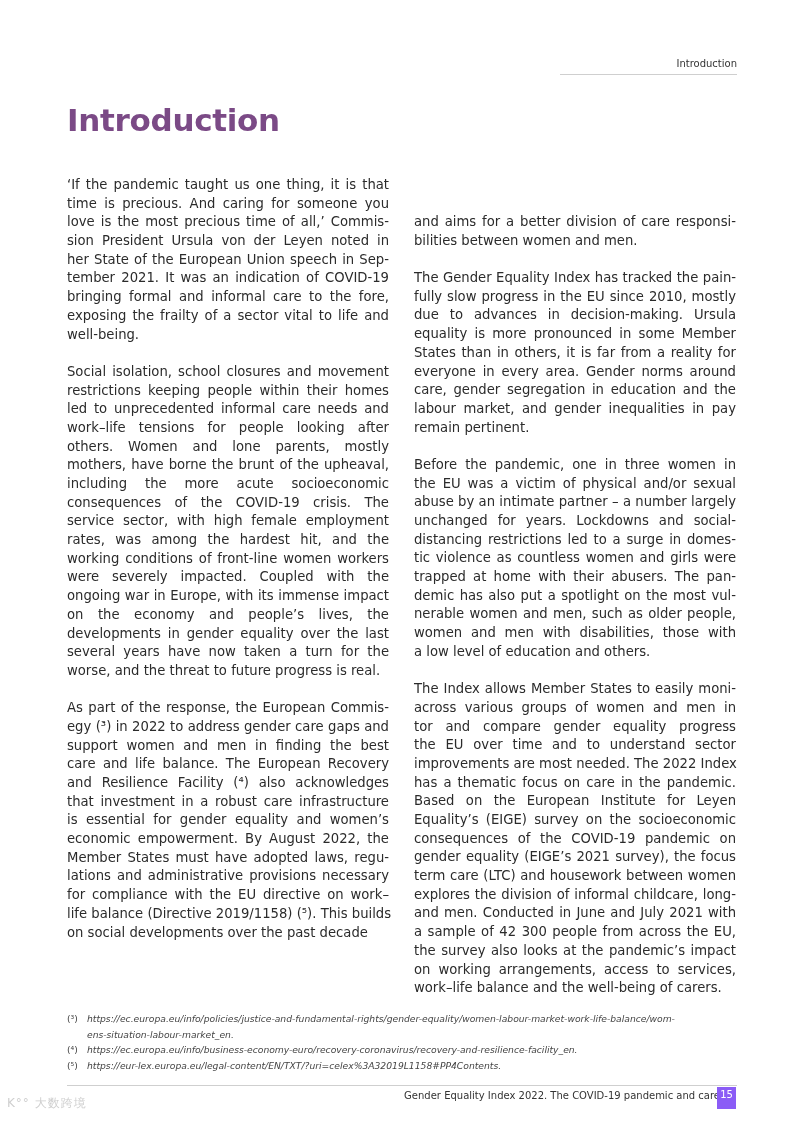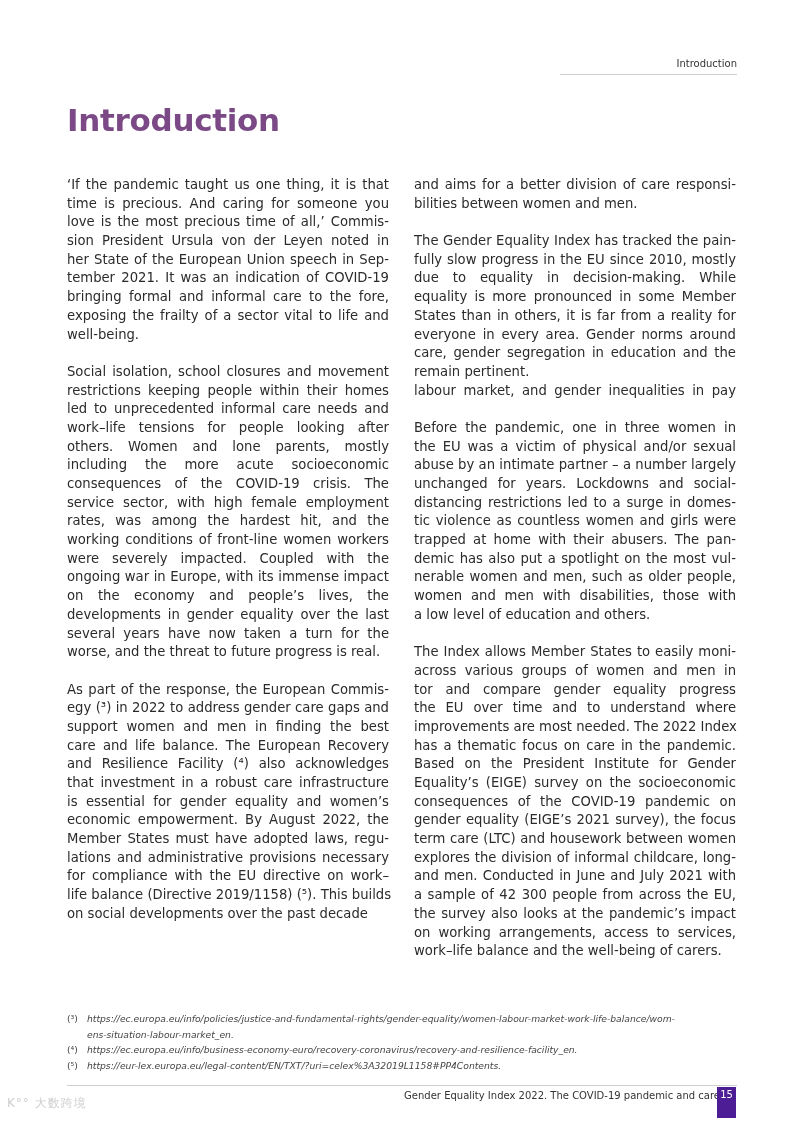--- a/index.html
+++ b/index.html
@@ -5,32 +5,32 @@
   html, body { margin: 0; padding: 0; background: #ffffff; }
   body { width: 793px; height: 1122px; position: relative; overflow: hidden;
          font-family: "DejaVu Sans", sans-serif; color: #2b2b2b; }
   .running-head { position: absolute; left: 560px; top: 58px; width: 177px; text-align: right;
                   font-size: 10px; color: #333; }
   .running-rule { position: absolute; left: 560px; top: 74px; width: 177px; height: 1px; background: #cfcfcf; }
   .title { position: absolute; left: 67px; top: 102px; font-size: 31px; font-weight: bold;
            color: #7b4a86; letter-spacing: -0.3px; margin: 0; }
   .col { position: absolute; top: 176px; width: 322px; font-size: 13.2px; line-height: 18.7px; }
   .col-left { left: 67px; }
-  .col-right { left: 414px; }
+  .col-right { left: 414px; margin-top: 37px; }
   .para { margin: 0 0 18.7px 0; }
   .line { display: block; text-align: justify; text-align-last: justify; white-space: nowrap; height: 18.7px; }
   .line.last { text-align-last: left; }
   .footnotes { position: absolute; left: 67px; top: 1011px; width: 672px; font-size: 9.2px; line-height: 15.6px; color: #444; }
   .fn { position: relative; padding-left: 20px; }
   .fn-num { position: absolute; left: 0; top: 0; }
   .fn-link { color: #444; text-decoration: none; }
   .fn-link .line { height: 15.6px; font-style: italic; }
   .footer-rule { position: absolute; left: 67px; top: 1085px; width: 670px; height: 1px; background: #cfcfcf; }
   .footer-text { position: absolute; left: 370px; top: 1090px; width: 350px; text-align: right; font-size: 10px; color: #333; }
-  .page-num { position: absolute; left: 717px; top: 1087px; width: 19px; height: 31px; background: #4c1d95;
+  .page-num { position: absolute; left: 717px; top: 1087px; width: 19px; height: 22px; background: #8b5cf6;
               color: #fff; font-size: 10px; text-align: center; line-height: 15px; }
   .watermark { position: absolute; left: 7px; top: 1095px; font-size: 12px; color: #cfcfcf; letter-spacing: 1px; }
 </style>
 </head>
 <body>
 
 <div class="running-head">Introduction</div>
 <div class="running-rule"></div>
 
 <h1 class="title">Introduction</h1>
@@ -46,20 +46,21 @@
       <span class="line">bringing formal and informal care to the fore,</span>
       <span class="line">exposing the frailty of a sector vital to life and</span>
       <span class="line last">well-being.</span>
     </p>
     <p class="para">
       <span class="line">Social isolation, school closures and movement</span>
       <span class="line">restrictions keeping people within their homes</span>
       <span class="line">led to unprecedented informal care needs and</span>
       <span class="line">work–life tensions for people looking after</span>
       <span class="line">others. Women and lone parents, mostly</span>
+      <span class="line">mothers, have borne the brunt of the upheaval,</span>
       <span class="line">including the more acute socioeconomic</span>
       <span class="line">consequences of the COVID-19 crisis. The</span>
       <span class="line">service sector, with high female employment</span>
       <span class="line">rates, was among the hardest hit, and the</span>
       <span class="line">working conditions of front-line women workers</span>
       <span class="line">were severely impacted. Coupled with the</span>
       <span class="line">ongoing war in Europe, with its immense impact</span>
       <span class="line">on the economy and people’s lives, the</span>
       <span class="line">developments in gender equality over the last</span>
       <span class="line">several years have now taken a turn for the</span>
@@ -82,49 +83,49 @@
     </p>
   </div>
 <div class="col col-right" id="col-right">
     <p class="para">
       <span class="line">and aims for a better division of care responsi-</span>
       <span class="line last">bilities between women and men.</span>
     </p>
     <p class="para">
       <span class="line">The Gender Equality Index has tracked the pain-</span>
       <span class="line">fully slow progress in the EU since 2010, mostly</span>
-      <span class="line">due to equality in decision-making. While</span>
+      <span class="line">due to advances in decision-making. Ursula</span>
       <span class="line">equality is more pronounced in some Member</span>
       <span class="line">States than in others, it is far from a reality for</span>
       <span class="line">everyone in every area. Gender norms around</span>
       <span class="line">care, gender segregation in education and the</span>
+      <span class="line">labour market, and gender inequalities in pay</span>
       <span class="line last">remain pertinent.</span>
-      <span class="line">labour market, and gender inequalities in pay</span>
     </p>
     <p class="para">
       <span class="line">Before the pandemic, one in three women in</span>
       <span class="line">the EU was a victim of physical and/or sexual</span>
       <span class="line">abuse by an intimate partner – a number largely</span>
       <span class="line">unchanged for years. Lockdowns and social-</span>
       <span class="line">distancing restrictions led to a surge in domes-</span>
       <span class="line">tic violence as countless women and girls were</span>
       <span class="line">trapped at home with their abusers. The pan-</span>
       <span class="line">demic has also put a spotlight on the most vul-</span>
       <span class="line">nerable women and men, such as older people,</span>
       <span class="line">women and men with disabilities, those with</span>
       <span class="line last">a low level of education and others.</span>
     </p>
     <p class="para">
       <span class="line">The Index allows Member States to easily moni-</span>
       <span class="line">across various groups of women and men in</span>
       <span class="line">tor and compare gender equality progress</span>
-      <span class="line">the EU over time and to understand where</span>
+      <span class="line">the EU over time and to understand sector</span>
       <span class="line">improvements are most needed. The 2022 Index</span>
       <span class="line">has a thematic focus on care in the pandemic.</span>
-      <span class="line">Based on the President Institute for Gender</span>
+      <span class="line">Based on the European Institute for Leyen</span>
       <span class="line">Equality’s (EIGE) survey on the socioeconomic</span>
       <span class="line">consequences of the COVID-19 pandemic on</span>
       <span class="line">gender equality (EIGE’s 2021 survey), the focus</span>
       <span class="line">term care (LTC) and housework between women</span>
       <span class="line">explores the division of informal childcare, long-</span>
       <span class="line">and men. Conducted in June and July 2021 with</span>
       <span class="line">a sample of 42 300 people from across the EU,</span>
       <span class="line">the survey also looks at the pandemic’s impact</span>
       <span class="line">on working arrangements, access to services,</span>
       <span class="line last">work–life balance and the well-being of carers.</span>

